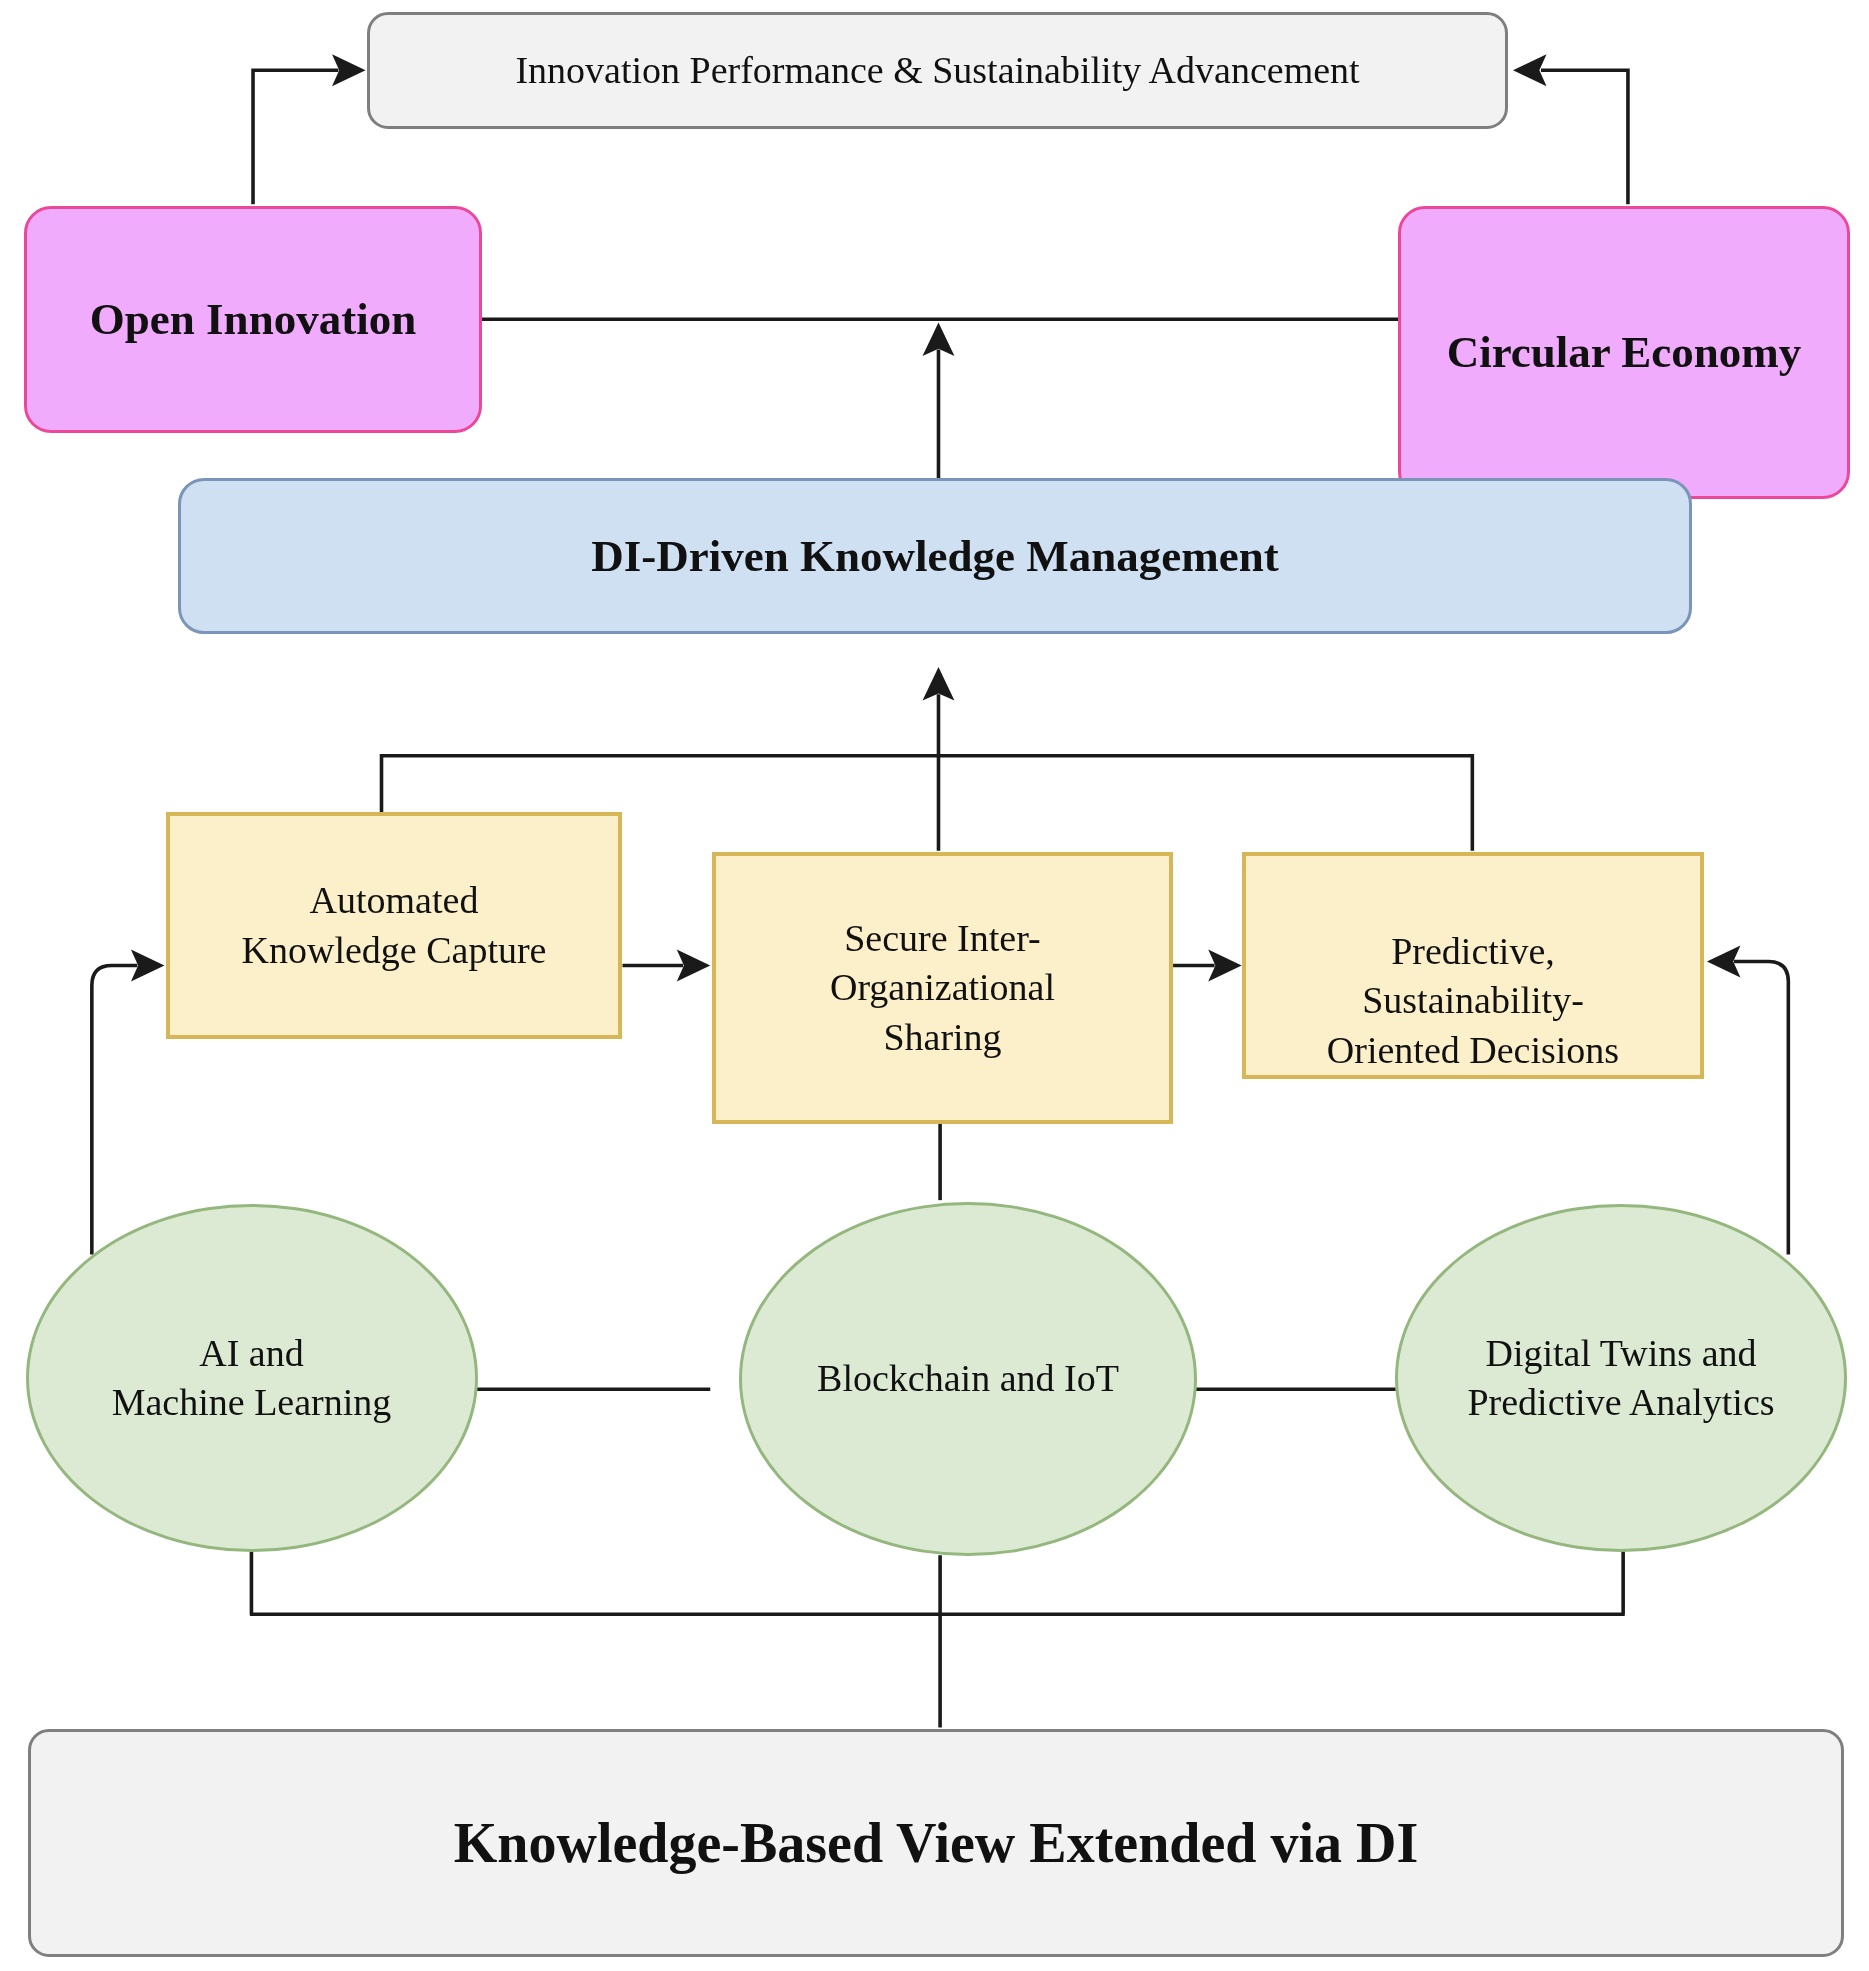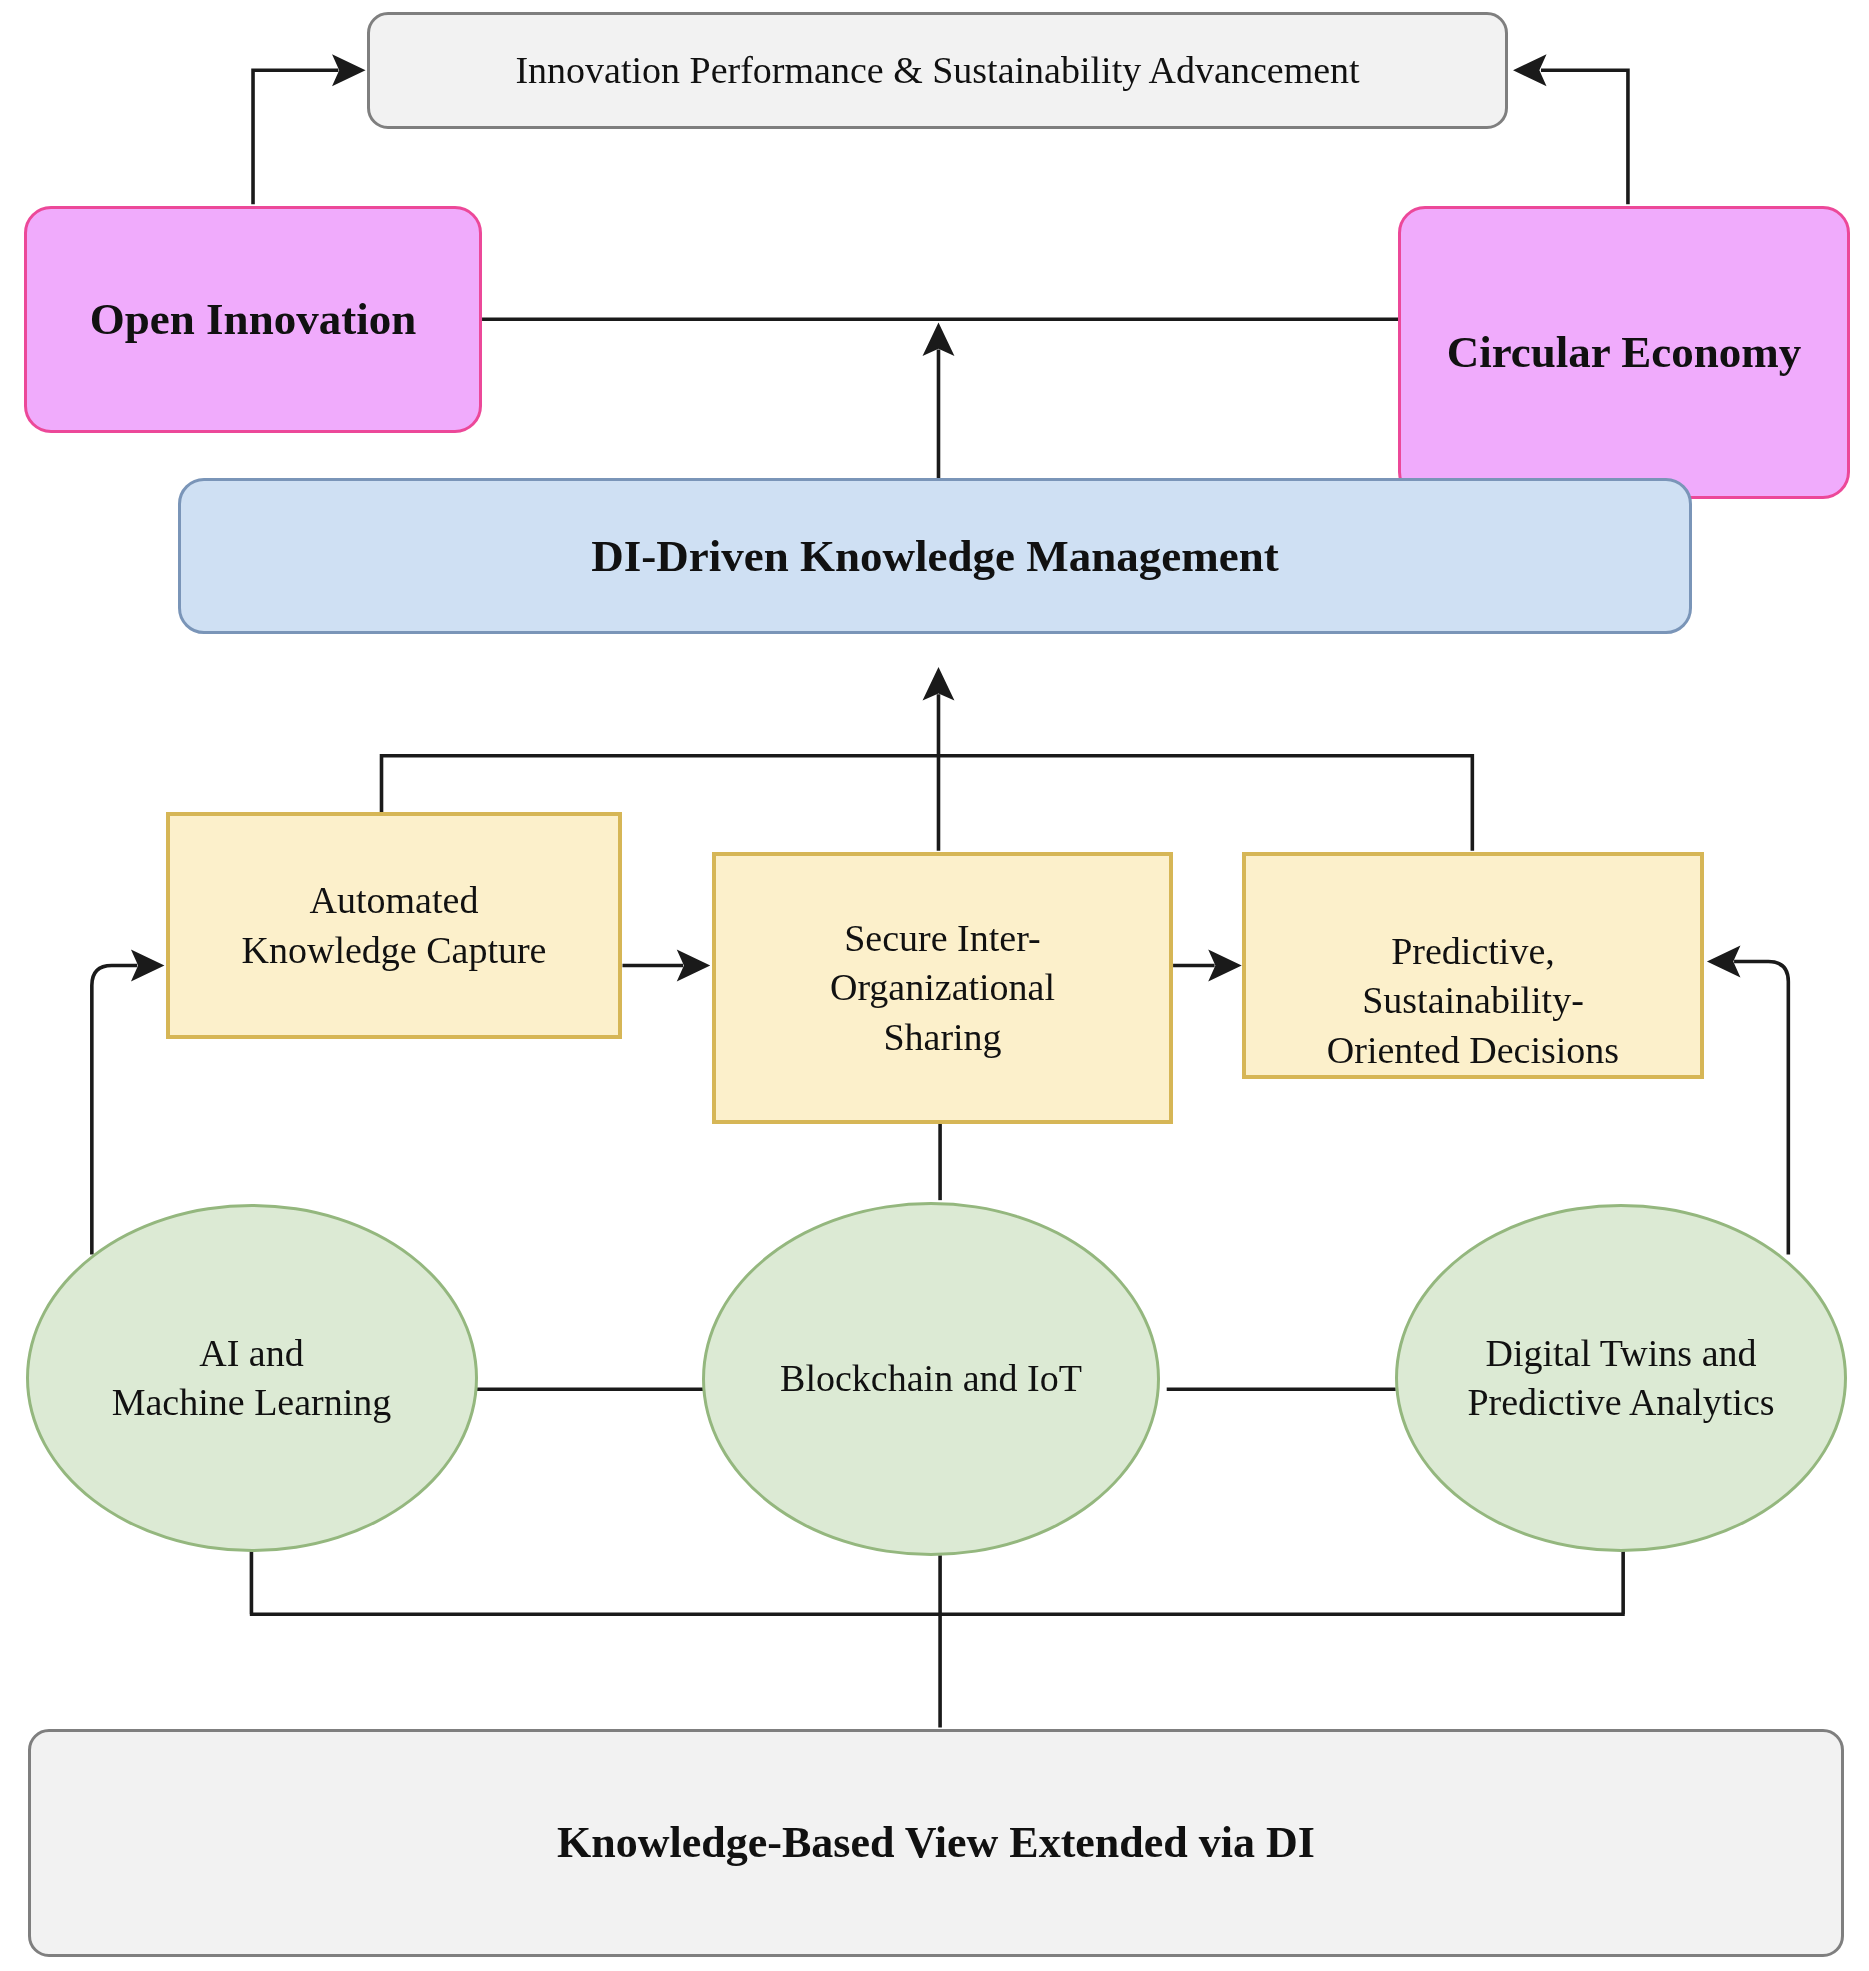--- a/index.html
+++ b/index.html
@@ -44,21 +44,21 @@
   .green{
     background:#dcead4;
     border:3.2px solid #94b77e;
     border-radius:50%;
     font-size:38px;
   }
   .bold-gray{
     background:#f2f2f2;
     border:3.2px solid #7f7f7f;
     border-radius:21px;
-    font-size:44px;font-weight:bold;
+    font-size:56px;font-weight:bold;
   }
   #wires{position:absolute;left:0;top:0;width:1869px;height:1971px;}
   #wires path{stroke:#1a1a1a;stroke-width:4.5;fill:none;}
   #wires polygon{fill:#1a1a1a;stroke:none;}
 </style>
 </head>
 <body>
 
 <div id="canvas">
 
@@ -115,21 +115,21 @@
 Organizational
 Sharing</span></div>
 
   <div class="node yellow" style="left:1242px;top:852px;width:462px;height:227px;align-items:flex-end;"><span>Predictive,
 Sustainability-
 Oriented Decisions</span></div>
 
   <div class="node green" style="left:25.5px;top:1204px;width:452px;height:348px;"><span>AI and
 Machine Learning</span></div>
 
-  <div class="node green" style="left:702px;top:1202px;width:458px;height:354px;justify-content:center;"><span>Blockchain and IoT</span></div>
+  <div class="node green" style="left:739px;top:1202px;width:458px;height:354px;justify-content:center;"><span>Blockchain and IoT</span></div>
 
   <div class="node green" style="left:1395px;top:1204px;width:452px;height:348px;"><span>Digital Twins and
 Predictive Analytics</span></div>
 
   <div class="node bold-gray" style="left:28px;top:1729px;width:1816px;height:228px;"><span>Knowledge-Based View Extended via DI</span></div>
 
 </div>
 
 
 </body></html>

